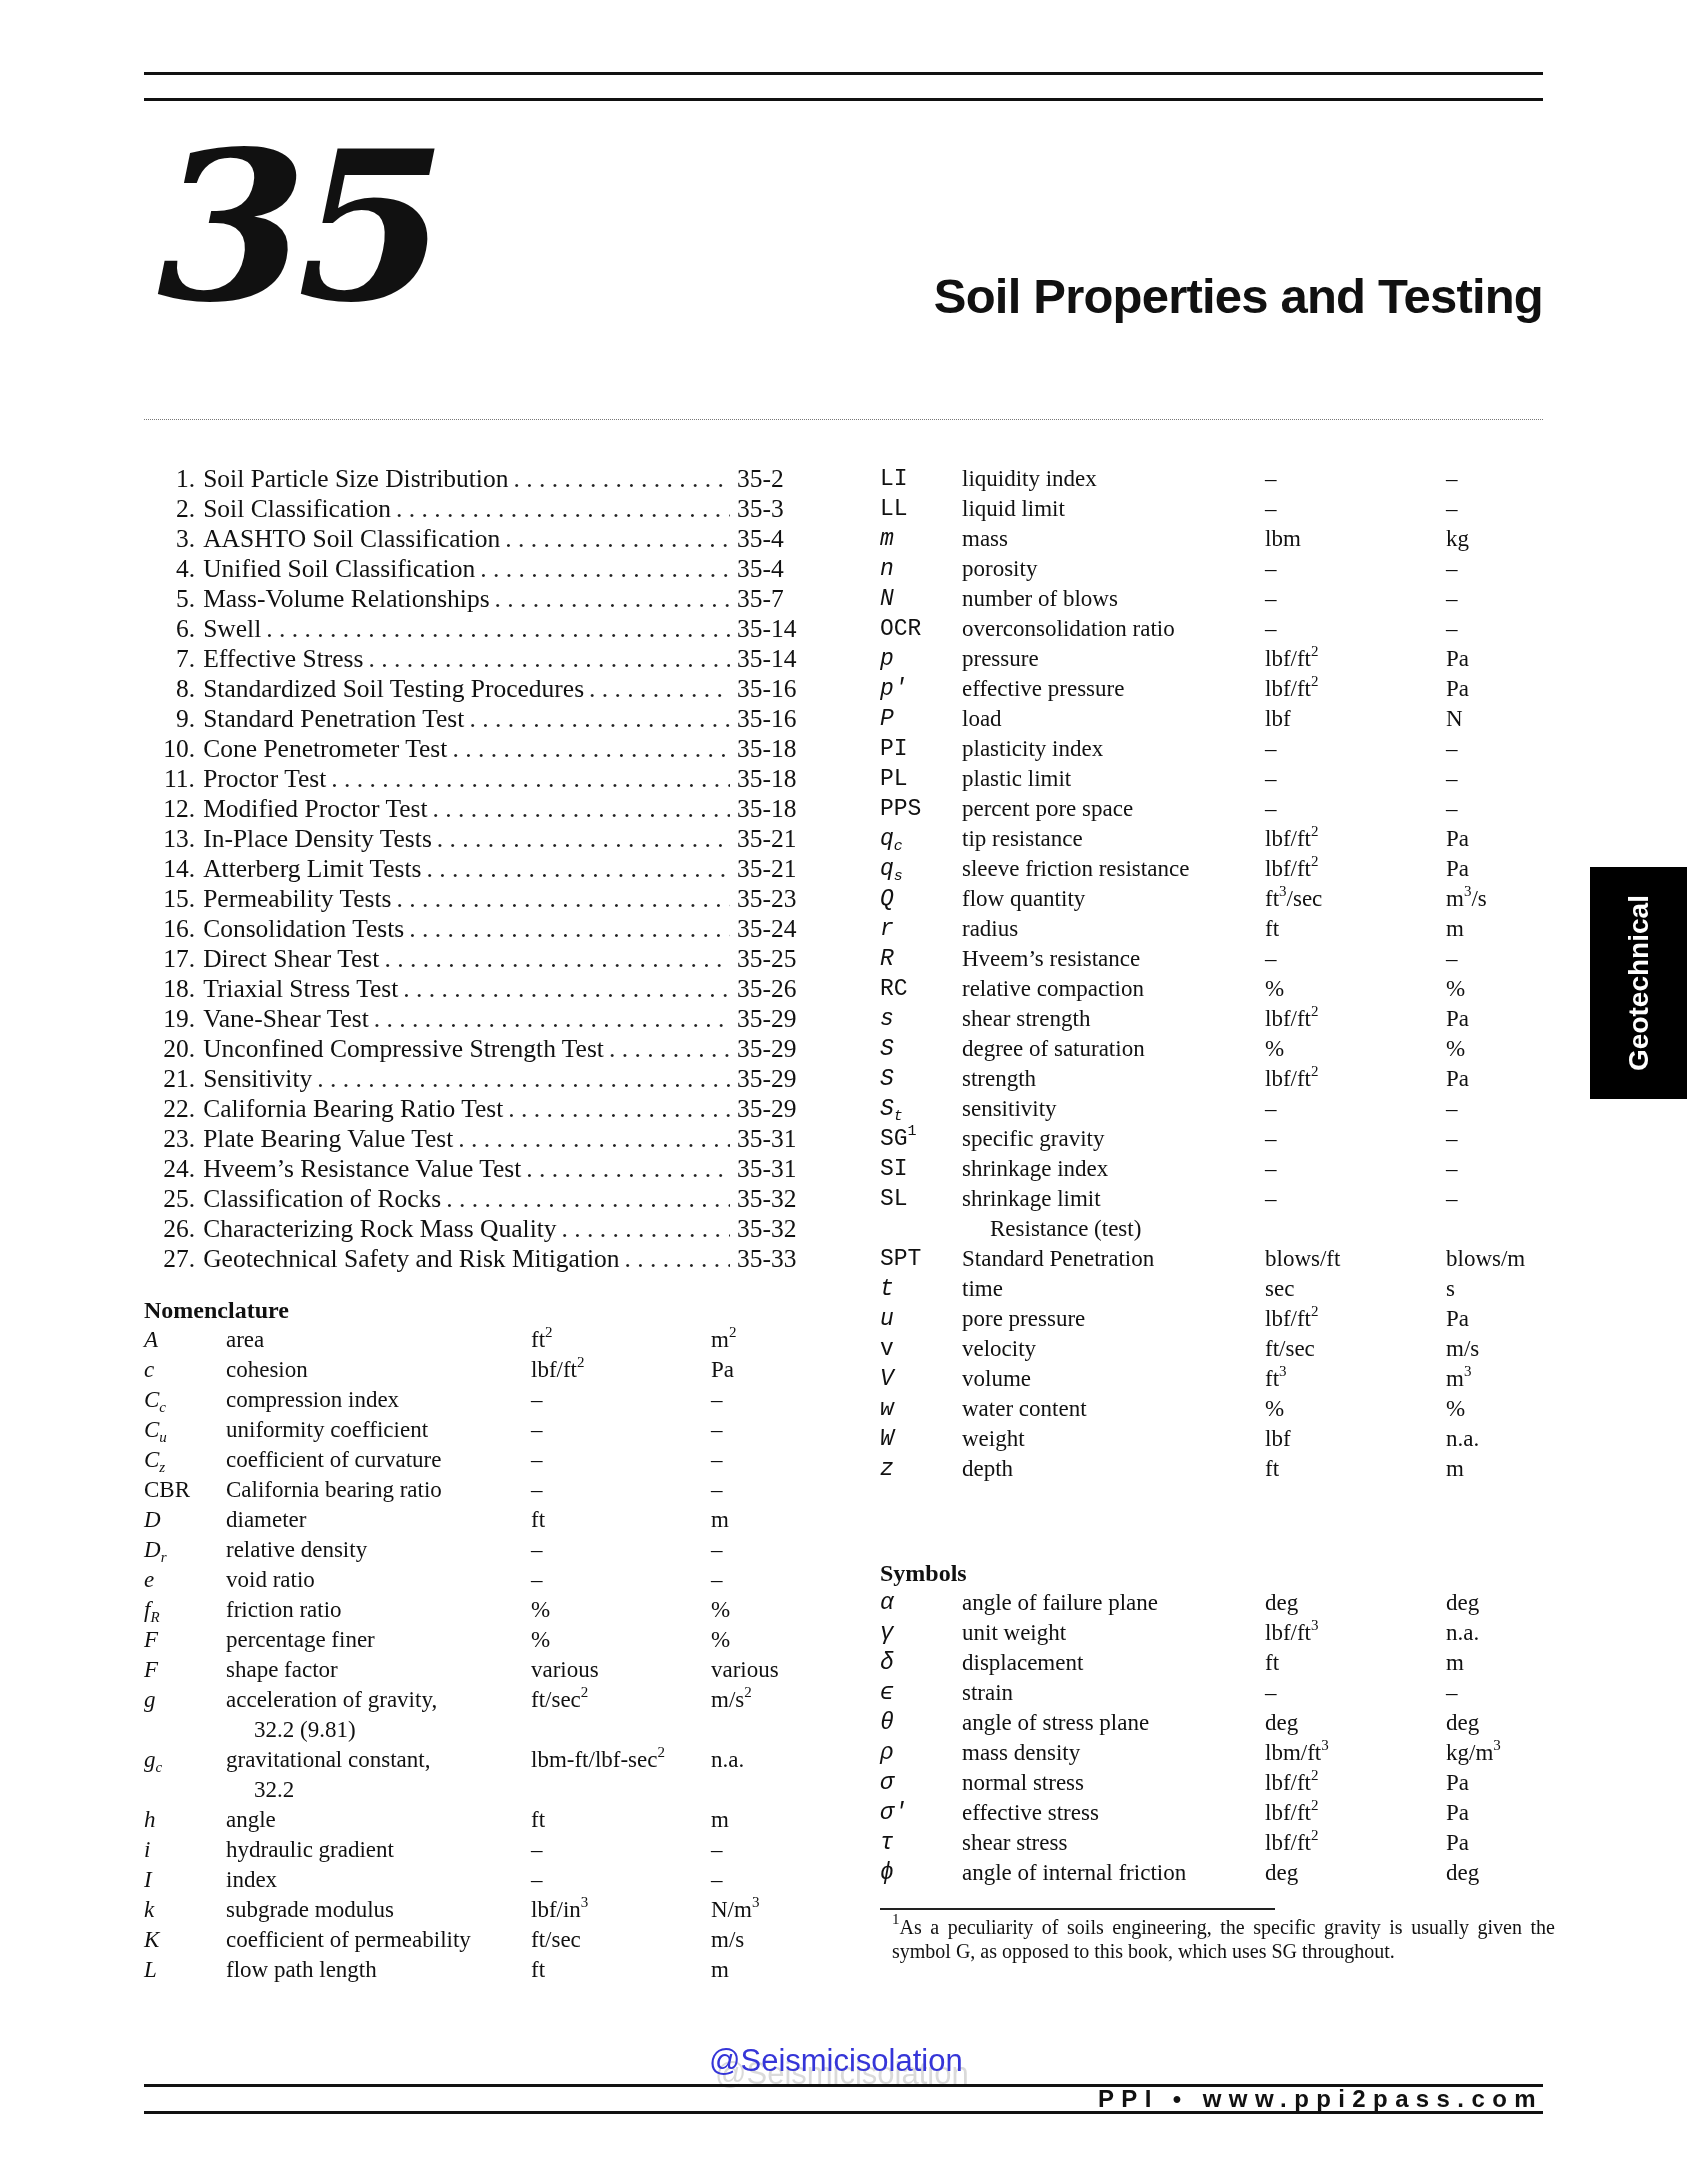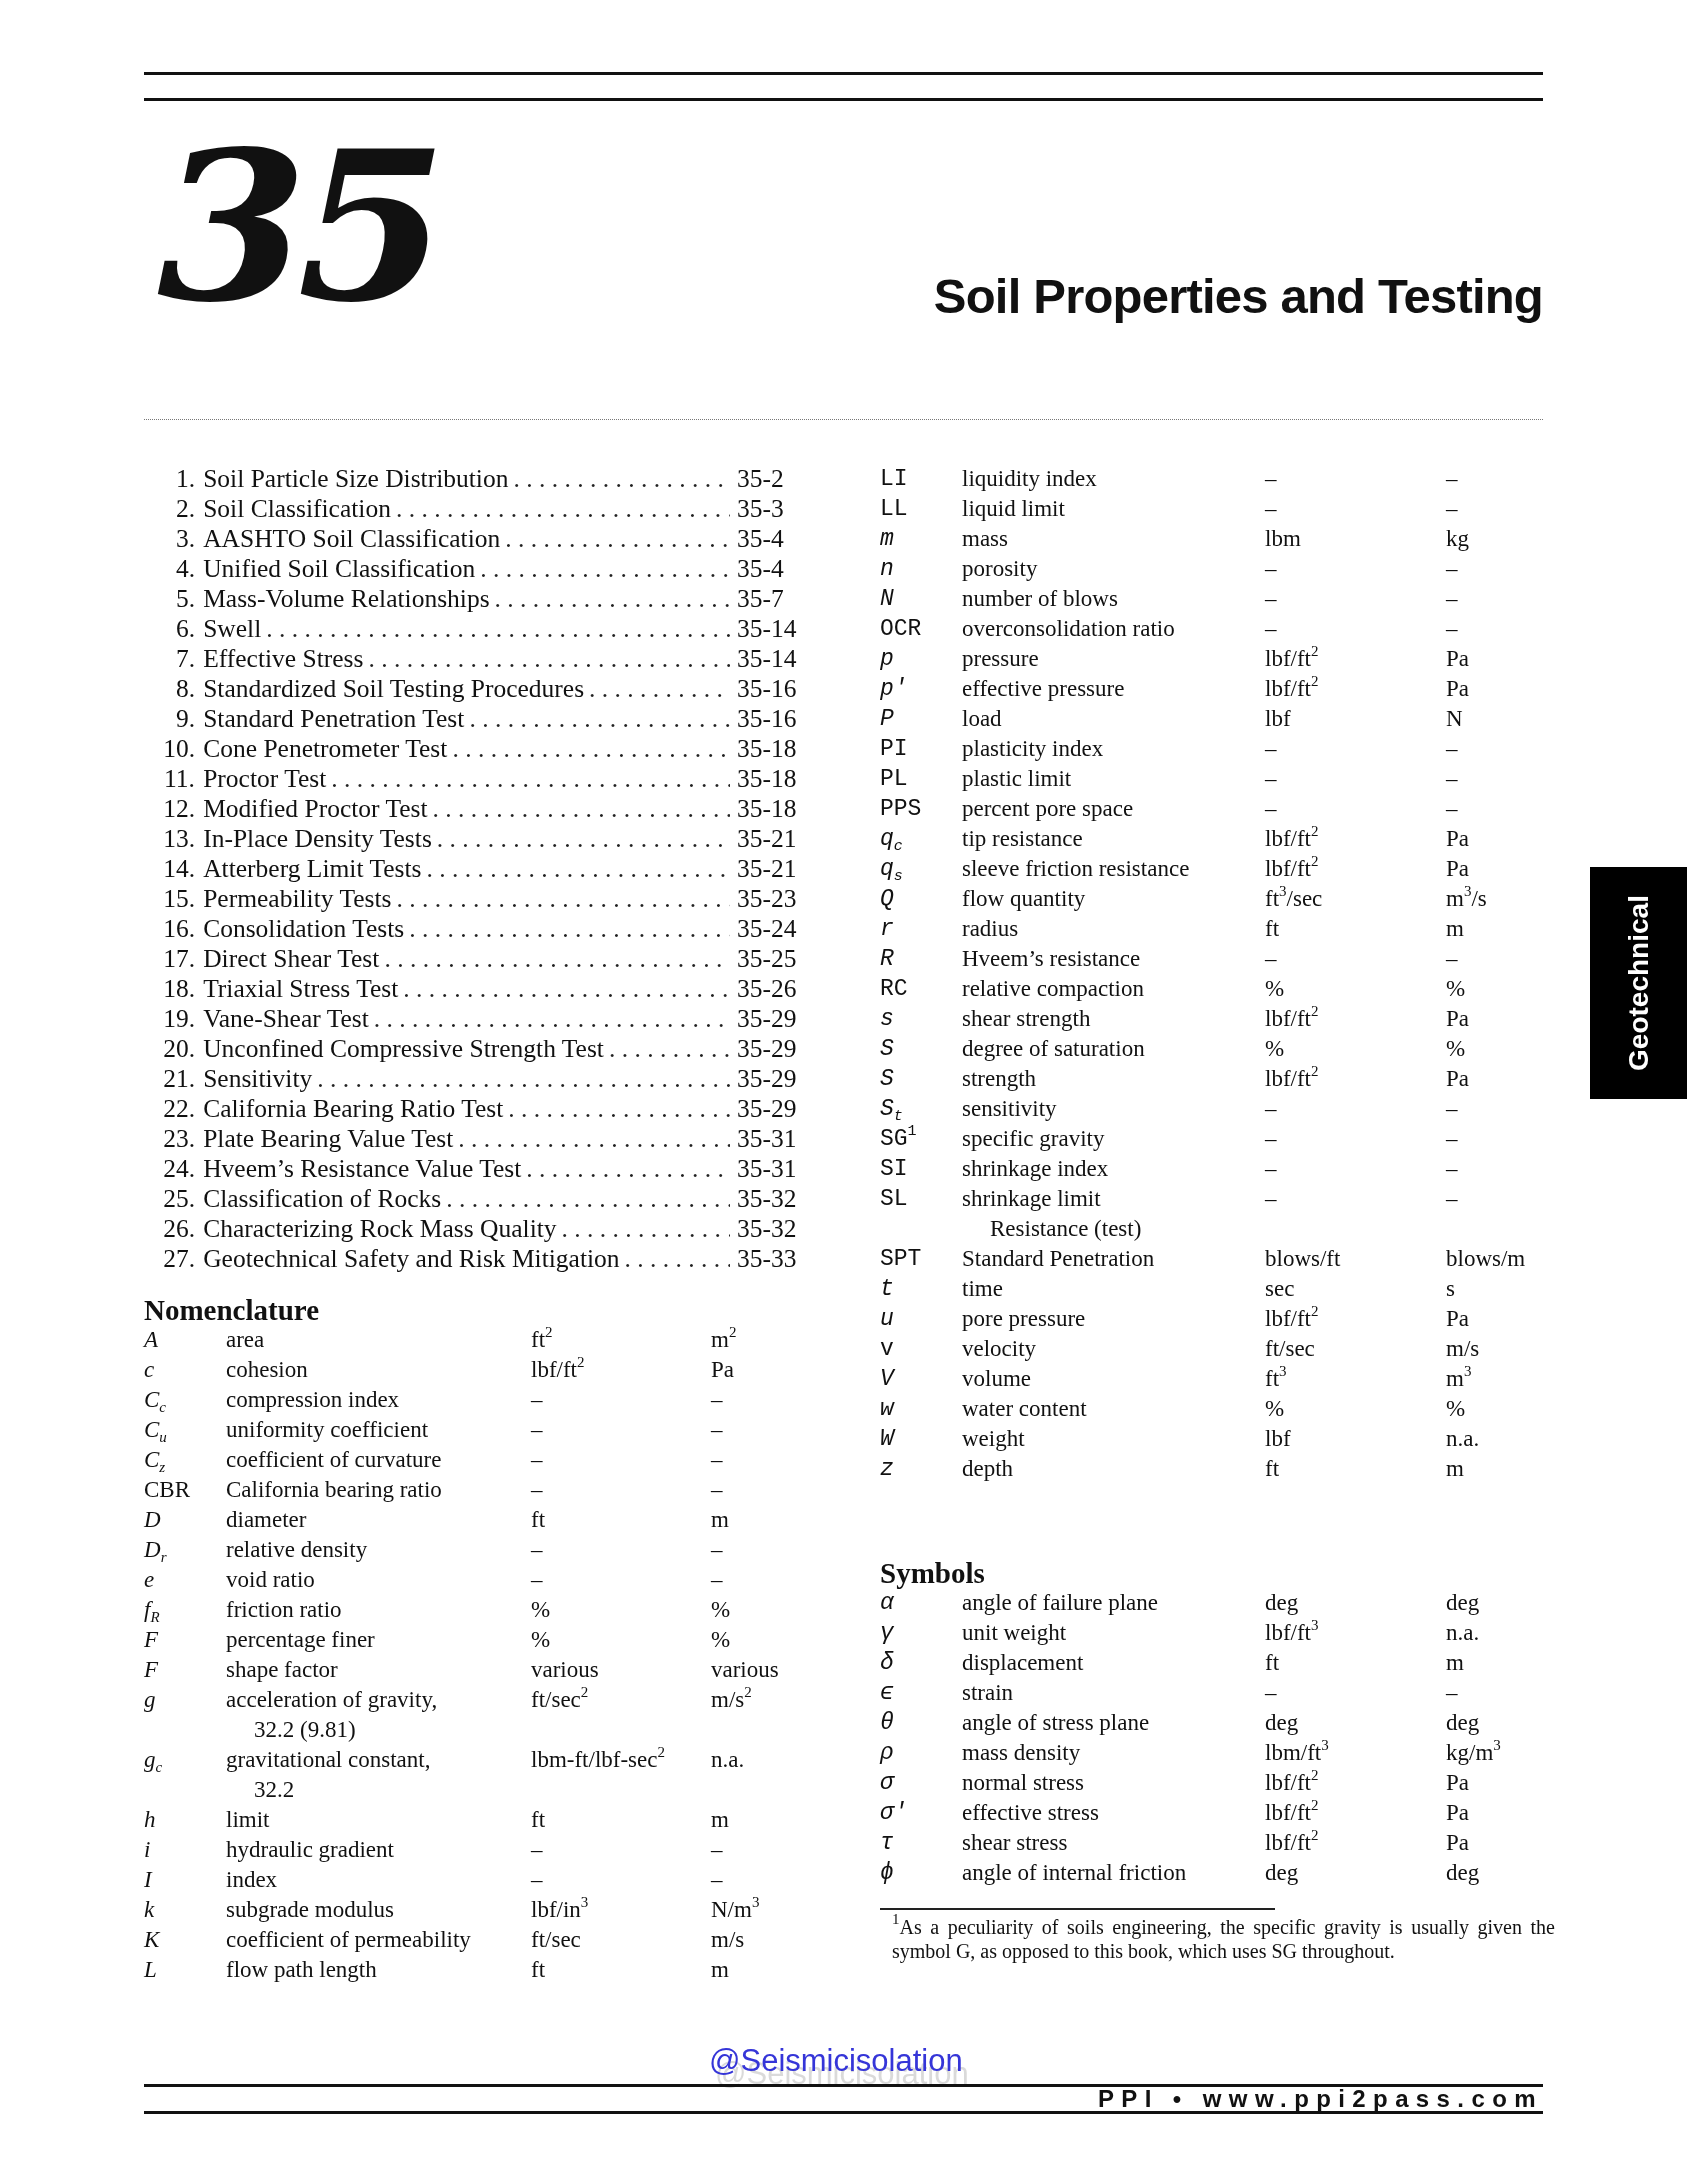--- a/index.html
+++ b/index.html
@@ -16,21 +16,21 @@
   .col-left { position: absolute; left: 144px; top: 464px; width: 659px; }
   .col-right { position: absolute; left: 880px; top: 464px; width: 667px; }
 
   .toc-row { display: flex; align-items: baseline; height: 30px; font-size: 25.5px; line-height: 30px; white-space: nowrap; }
   .toc-num { width: 51px; text-align: right; padding-right: 8.2px; flex: none; }
   .toc-title { flex: none; }
   .toc-dots { flex: 1; overflow: hidden; margin: 0 6.6px 0 5px; letter-spacing: 5px; color: #222; }
   .toc-dots::before { content: ". . . . . . . . . . . . . . . . . . . . . . . . . . . . . . . . . . . . . . . . . . . . . . . . . . . . . . . . . . . . . . . . . . . . . . . . . ."; letter-spacing: 0; }
   .toc-page { width: 66px; flex: none; text-align: left; }
 
-  .section-head { font-weight: bold; font-size: 29px; line-height: 30px; height: 30px; }
+  .section-head { font-weight: bold; font-size: 24px; line-height: 30px; height: 30px; }
 
   .nom-row { display: flex; font-size: 23px; line-height: 30px; white-space: nowrap; }
   .nom-sym { width: 82px; flex: none; }
   .nom-desc { width: 305px; flex: none; }
   .nom-us { width: 180px; flex: none; }
   .nom-si { flex: none; }
   .col-right .nom-sym { width: 82px; font-family: Liberation Mono, monospace; }
   .col-right .nom-desc { width: 303px; }
   .col-right .nom-us { width: 181px; }
   .ital { font-style: italic; }
@@ -320,21 +320,21 @@
         <span class="nom-desc">gravitational constant,</span>
         <span class="nom-us">lbm-ft/lbf-sec<sup>2</sup></span>
         <span class="nom-si">n.a.</span>
       </div>
       <div class="nom-row">
         <span class="nom-sym"></span>
         <span class="nom-desc cont">32.2</span>
       </div>
       <div class="nom-row">
         <span class="nom-sym ital">h</span>
-        <span class="nom-desc">limit</span>
+        <span class="nom-desc">angle</span>
         <span class="nom-us">ft</span>
         <span class="nom-si">m</span>
       </div>
       <div class="nom-row">
         <span class="nom-sym ital">i</span>
         <span class="nom-desc">hydraulic gradient</span>
         <span class="nom-us">–</span>
         <span class="nom-si">–</span>
       </div>
       <div class="nom-row">

